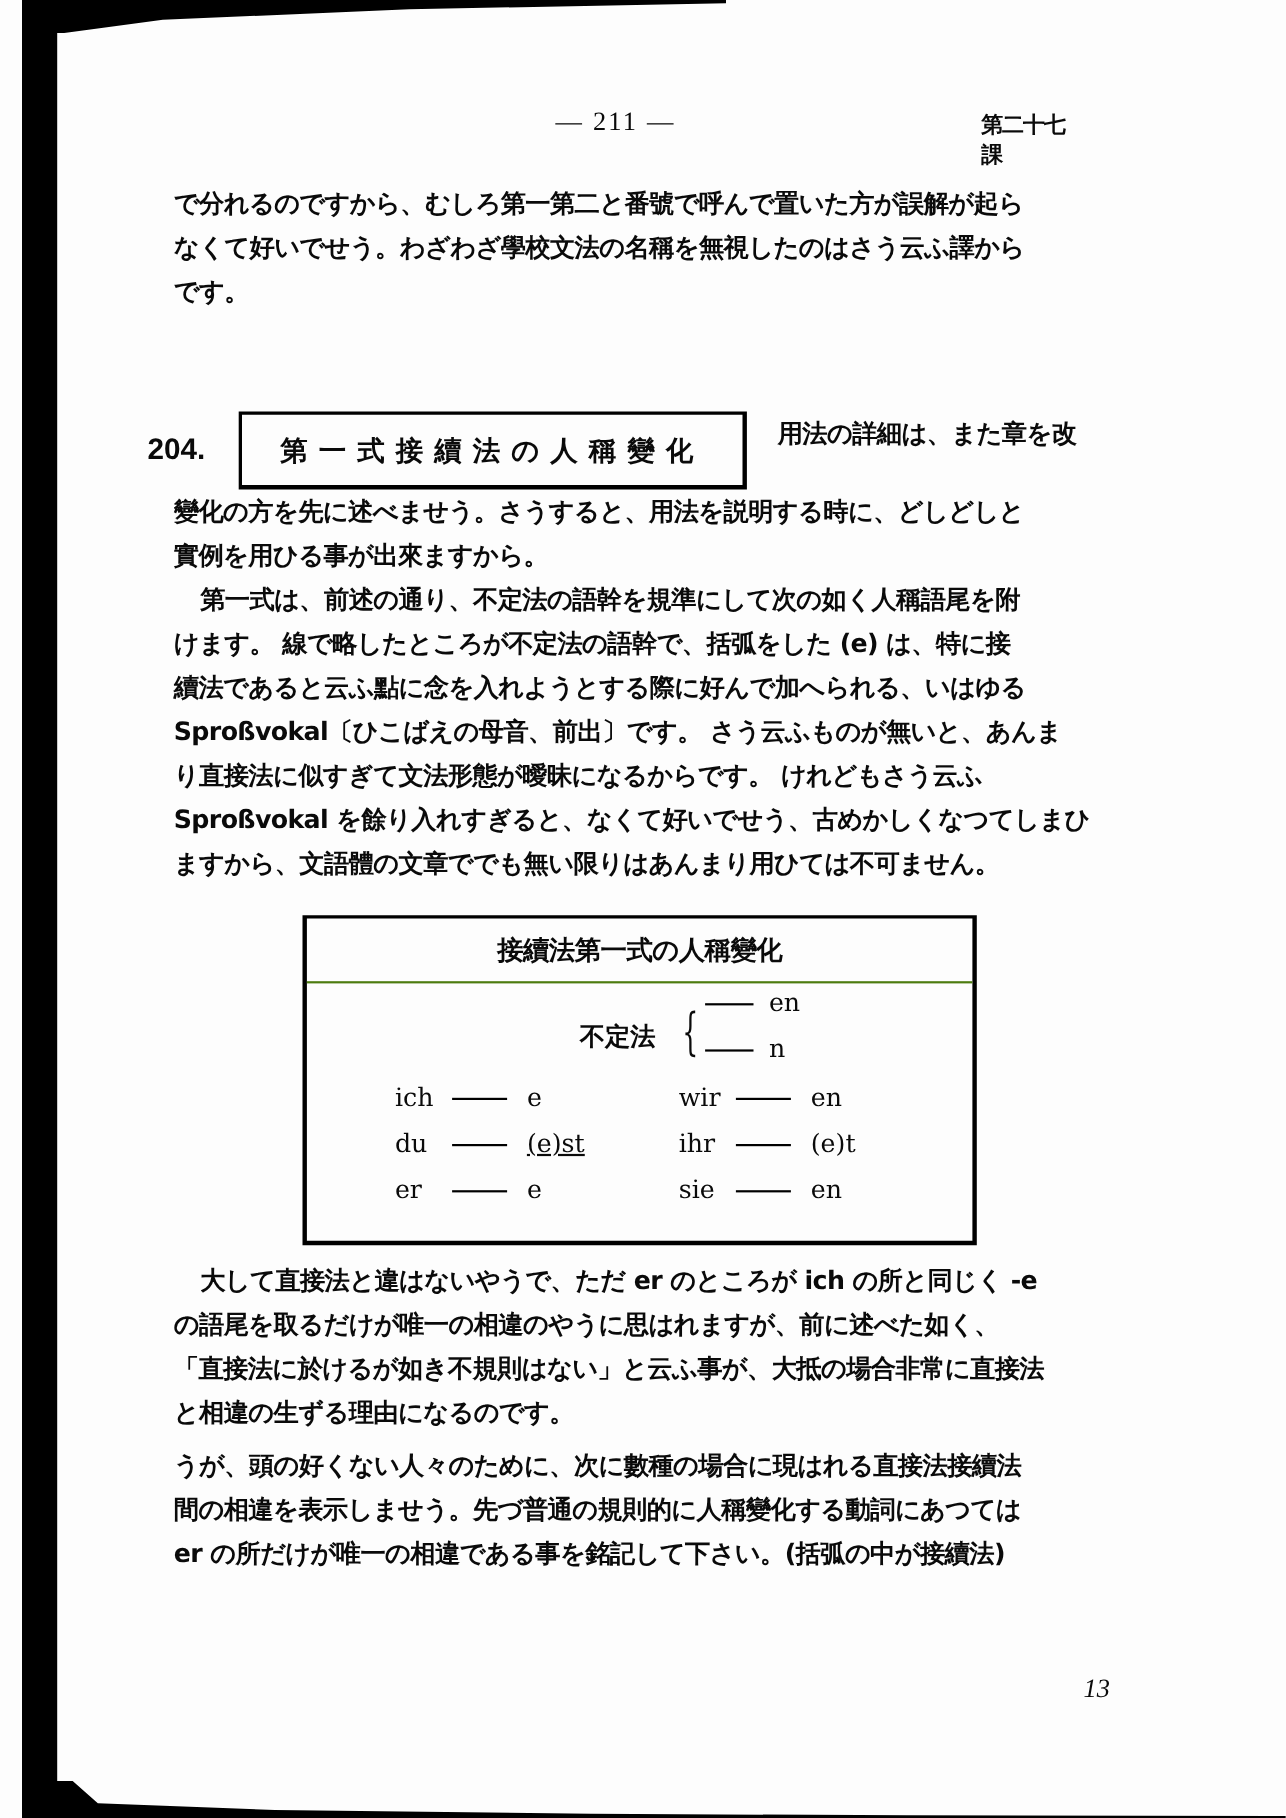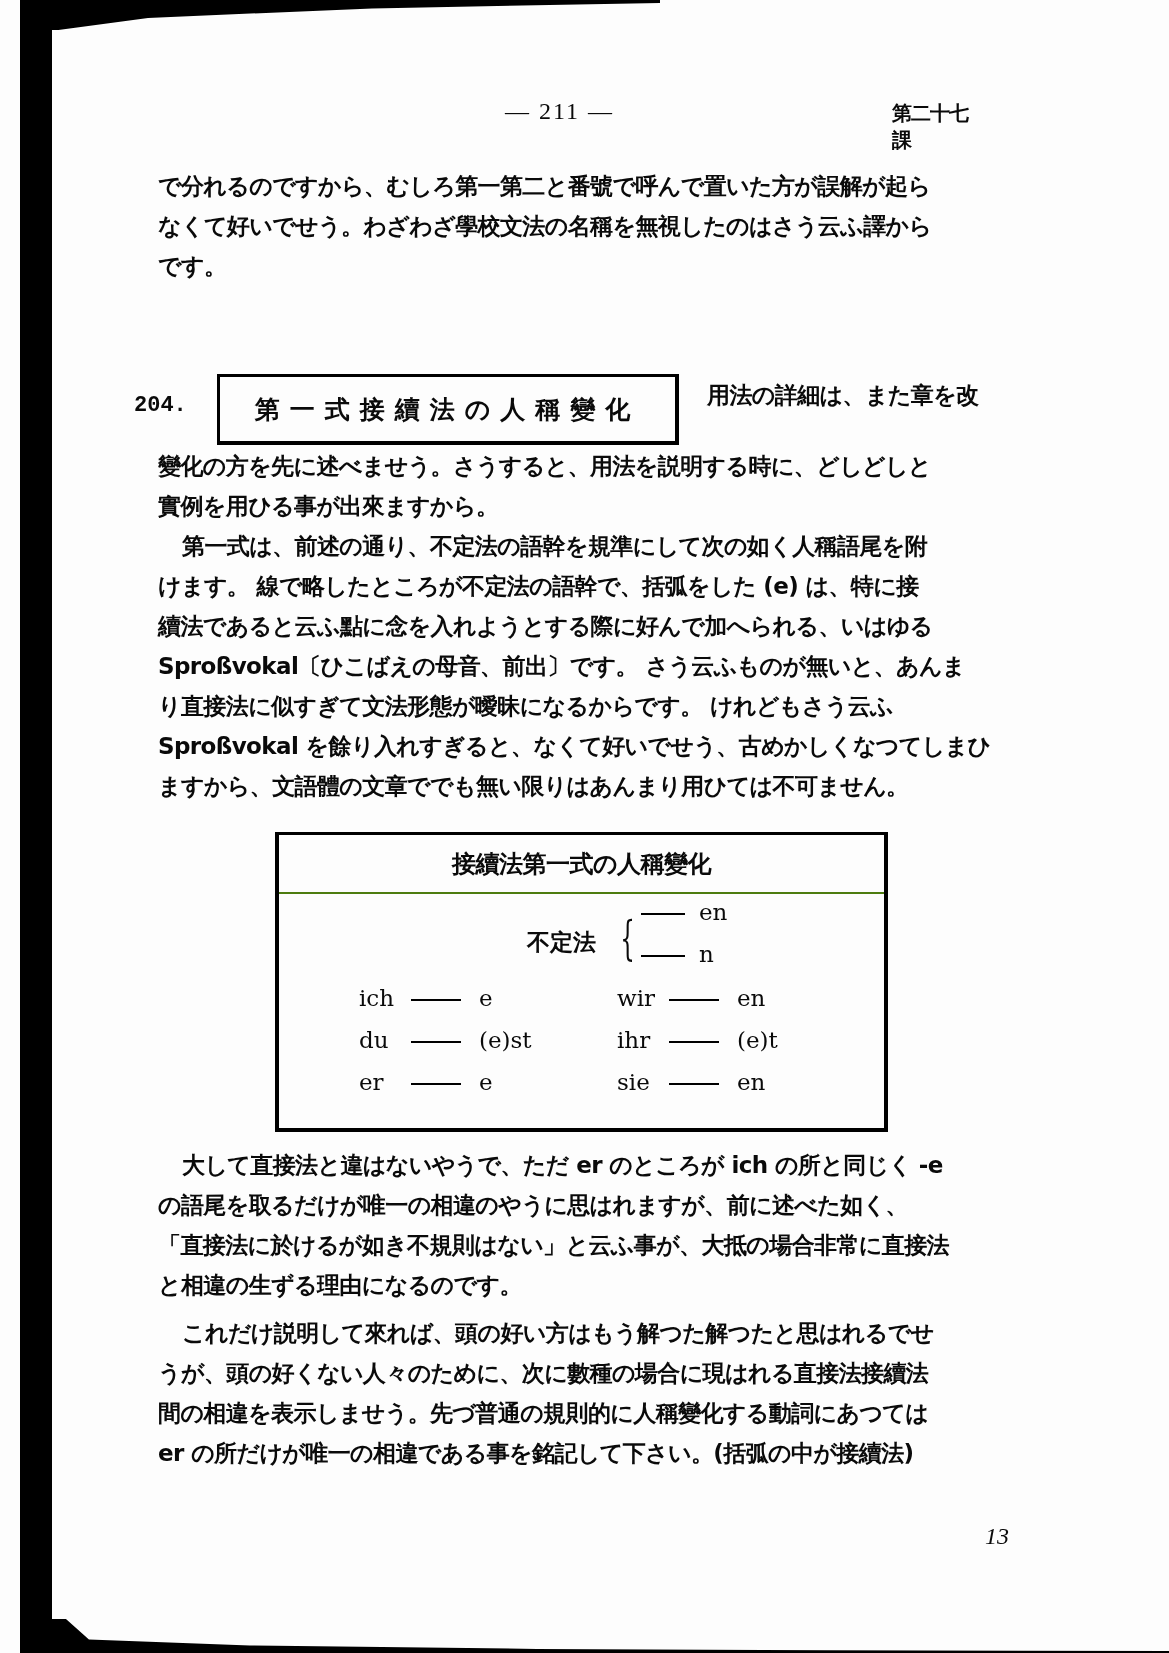--- a/index.html
+++ b/index.html
@@ -30,22 +30,22 @@
   }
   .para {
     position:absolute; left:158px; width:850px;
     font-family:"DejaVu Sans", sans-serif; font-weight:bold;
     font-size:23px; line-height:40px; letter-spacing:-0.6px;
     white-space:nowrap;
   }
   .para .line { display:block; height:40px; }
   .indent { padding-left:24px; }
   .sec-num {
-    position:absolute; left:134px; top:393px; font-size:22px; font-weight:bold;
-    font-family:Liberation Mono, monospace;
+    position:absolute; left:134px; top:393px; font-size:27px; font-weight:bold;
+    font-family:Liberation Sans, sans-serif;
   }
   .sec-box {
     position:absolute; left:217px; top:374px; width:455px; height:64px;
     border:3px solid #000; border-right-width:4px; border-bottom-width:4px;
     display:flex; align-items:center; justify-content:center;
   }
   .sec-title {
     font-family:"DejaVu Sans", sans-serif; font-weight:bold; font-size:25px;
     letter-spacing:10px;
   }
@@ -131,21 +131,21 @@
   <div class="inf-row" style="top:106px;">
     <span class="dash"></span><span>n</span>
   </div>
 
   <div class="conj-row" style="left:80px; top:150px;">
     <span class="pron">ich</span><span class="dash"></span><span>e</span>
   </div>
   <div class="conj-row" style="left:338px; top:150px;">
     <span class="pron">wir</span><span class="dash"></span><span>en</span>
   </div>
-  <div class="conj-row" style="left:80px; top:192px;">
+  <div class="conj-row" style="left:80px; top:192px;text-decoration:underline;">
     <span class="pron">du</span><span class="dash"></span><span>(e)st</span>
   </div>
   <div class="conj-row" style="left:338px; top:192px;">
     <span class="pron">ihr</span><span class="dash"></span><span>(e)t</span>
   </div>
   <div class="conj-row" style="left:80px; top:234px;">
     <span class="pron">er</span><span class="dash"></span><span>e</span>
   </div>
   <div class="conj-row" style="left:338px; top:234px;">
     <span class="pron">sie</span><span class="dash"></span><span>en</span>
@@ -153,19 +153,18 @@
 </div>
 
 <div class="para" style="top:1145px;">
   <span class="line indent">大して直接法と違はないやうで、ただ er のところが ich の所と同じく -e</span>
   <span class="line">の語尾を取るだけが唯一の相違のやうに思はれますが、前に述べた如く、</span>
   <span class="line">「直接法に於けるが如き不規則はない」と云ふ事が、大抵の場合非常に直接法</span>
   <span class="line">と相違の生ずる理由になるのです。</span>
 </div>
 
 <div class="para" style="top:1313px;">
-  <span class="line indent">これだけ説明して來れば、頭の好い方はもう解つた解つたと思はれるでせ</span>
   <span class="line">うが、頭の好くない人々のために、次に數種の場合に現はれる直接法接續法</span>
   <span class="line">間の相違を表示しませう。先づ普通の規則的に人稱變化する動詞にあつては</span>
   <span class="line">er の所だけが唯一の相違である事を銘記して下さい。(括弧の中が接續法)</span>
 </div>
 
 <span class="page-num-bottom">13</span>
 
 </body></html>

